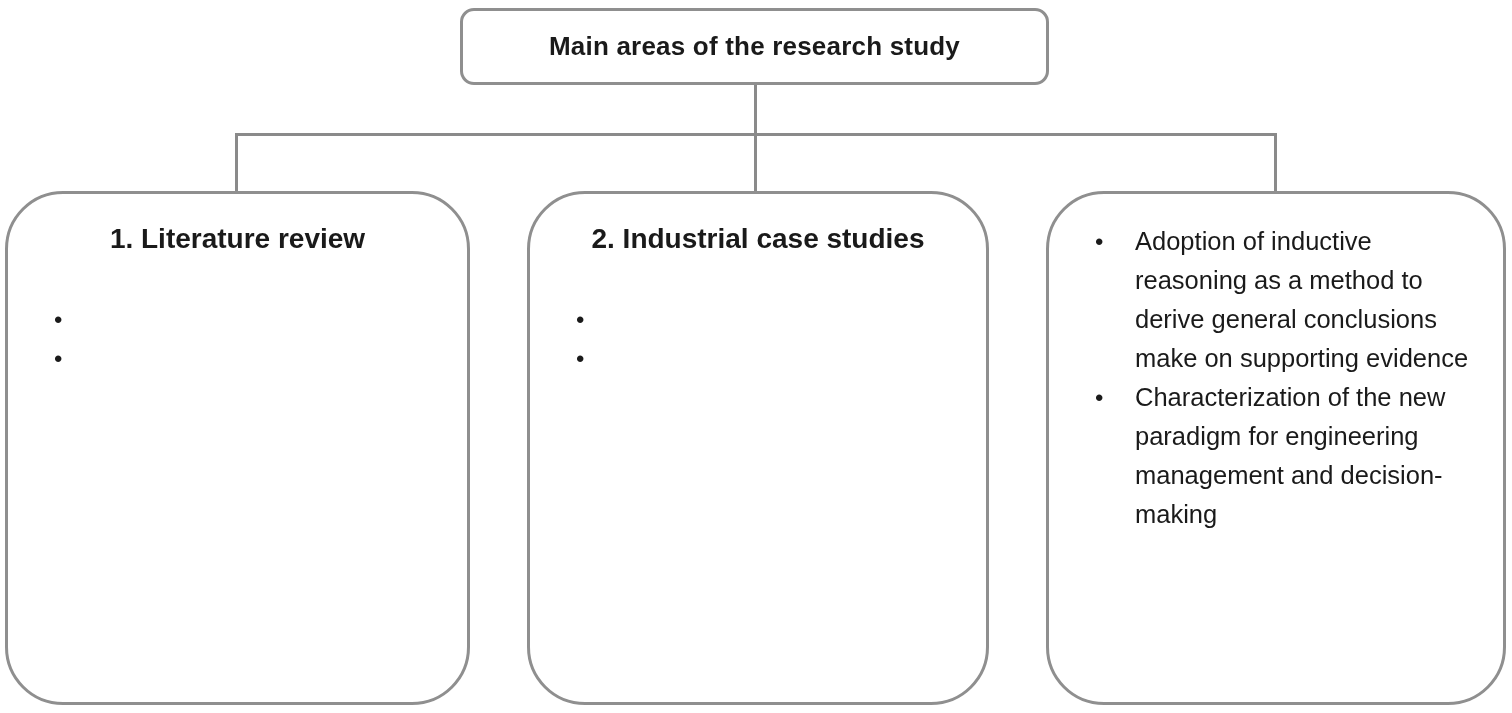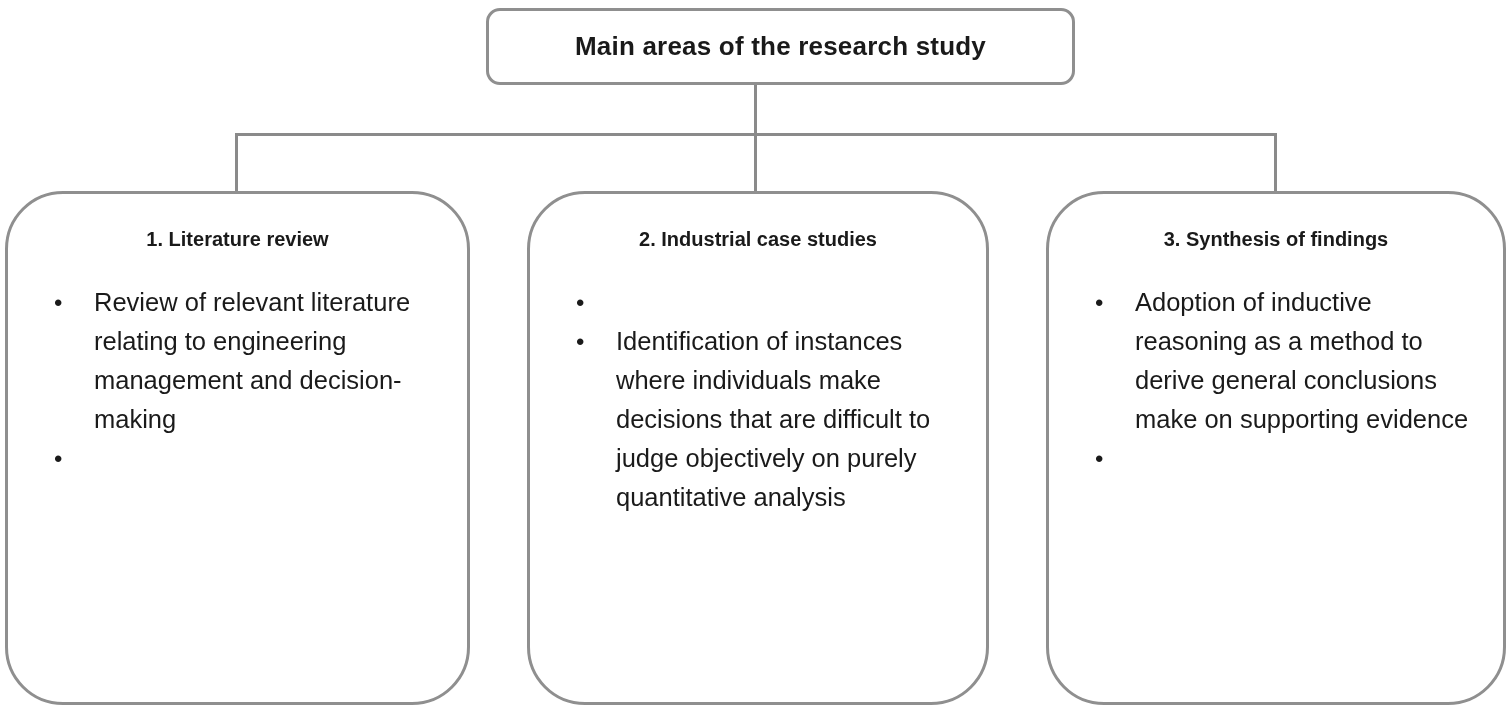--- a/index.html
+++ b/index.html
@@ -16,21 +16,21 @@
   }
   .canvas {
     position: relative;
     width: 1512px;
     height: 713px;
     background: var(--background);
     overflow: hidden;
   }
   .root-box {
     position: absolute;
-    left: 486px; top: 8px;
+    left: 460px; top: 8px;
     width: 589px; height: 77px;
     border: 3px solid var(--border);
     border-radius: 14px;
     background: var(--background);
     display: flex;
     align-items: center;
     justify-content: center;
     z-index: 2;
   }
   .root-title {
@@ -57,23 +57,23 @@
     background: var(--background);
     padding: 28px 26px 20px 26px;
     z-index: 2;
   }
   .branch-1 { left: 5px;    width: 465px; }
   .branch-2 { left: 527px;  width: 462px; }
   .branch-3 { left: 1046px; width: 460px; }
   .branch-title {
     text-align: center;
     font-weight: bold;
-    font-size: 20px;
+    font-size: 28px;
     line-height: 34px;
-    margin-bottom: 27px;
+    margin-bottom: 44px;
   }
   .bullet-list {
     padding-left: 14px;
     padding-right: 2px;
   }
   .bullet-item {
     display: flex;
     align-items: flex-start;
   }
   .bullet-marker {
@@ -103,47 +103,45 @@
   <div class="connector hbar"></div>
   <div class="connector drop-left"></div>
   <div class="connector drop-center"></div>
   <div class="connector drop-right"></div>
 
   <div class="branch-box branch-1">
     <div class="branch-title">1. Literature review</div>
     <div class="bullet-list">
       <div class="bullet-item">
         <span class="bullet-marker">•</span>
-        <span class="bullet-text">Review of relevant literature relating to engineering management and decision-making</span>
       </div>
       <div class="bullet-item">
         <span class="bullet-marker">•</span>
       </div>
     </div>
   </div>
 
   <div class="branch-box branch-2">
     <div class="branch-title">2. Industrial case studies</div>
     <div class="bullet-list">
       <div class="bullet-item">
         <span class="bullet-marker">•</span>
       </div>
       <div class="bullet-item">
         <span class="bullet-marker">•</span>
-        <span class="bullet-text">Identification of instances where individuals make decisions that are difficult to judge objectively on purely quantitative analysis</span>
       </div>
     </div>
   </div>
 
   <div class="branch-box branch-3">
-    <div class="branch-title">3. Synthesis of findings</div>
     <div class="bullet-list">
       <div class="bullet-item">
         <span class="bullet-marker">•</span>
         <span class="bullet-text">Adoption of inductive reasoning as a method to derive general conclusions make on supporting evidence</span>
       </div>
       <div class="bullet-item">
         <span class="bullet-marker">•</span>
+        <span class="bullet-text">Characterization of the new paradigm for engineering management and decision-making</span>
       </div>
     </div>
   </div>
 
 </div>
 
 </body></html>

